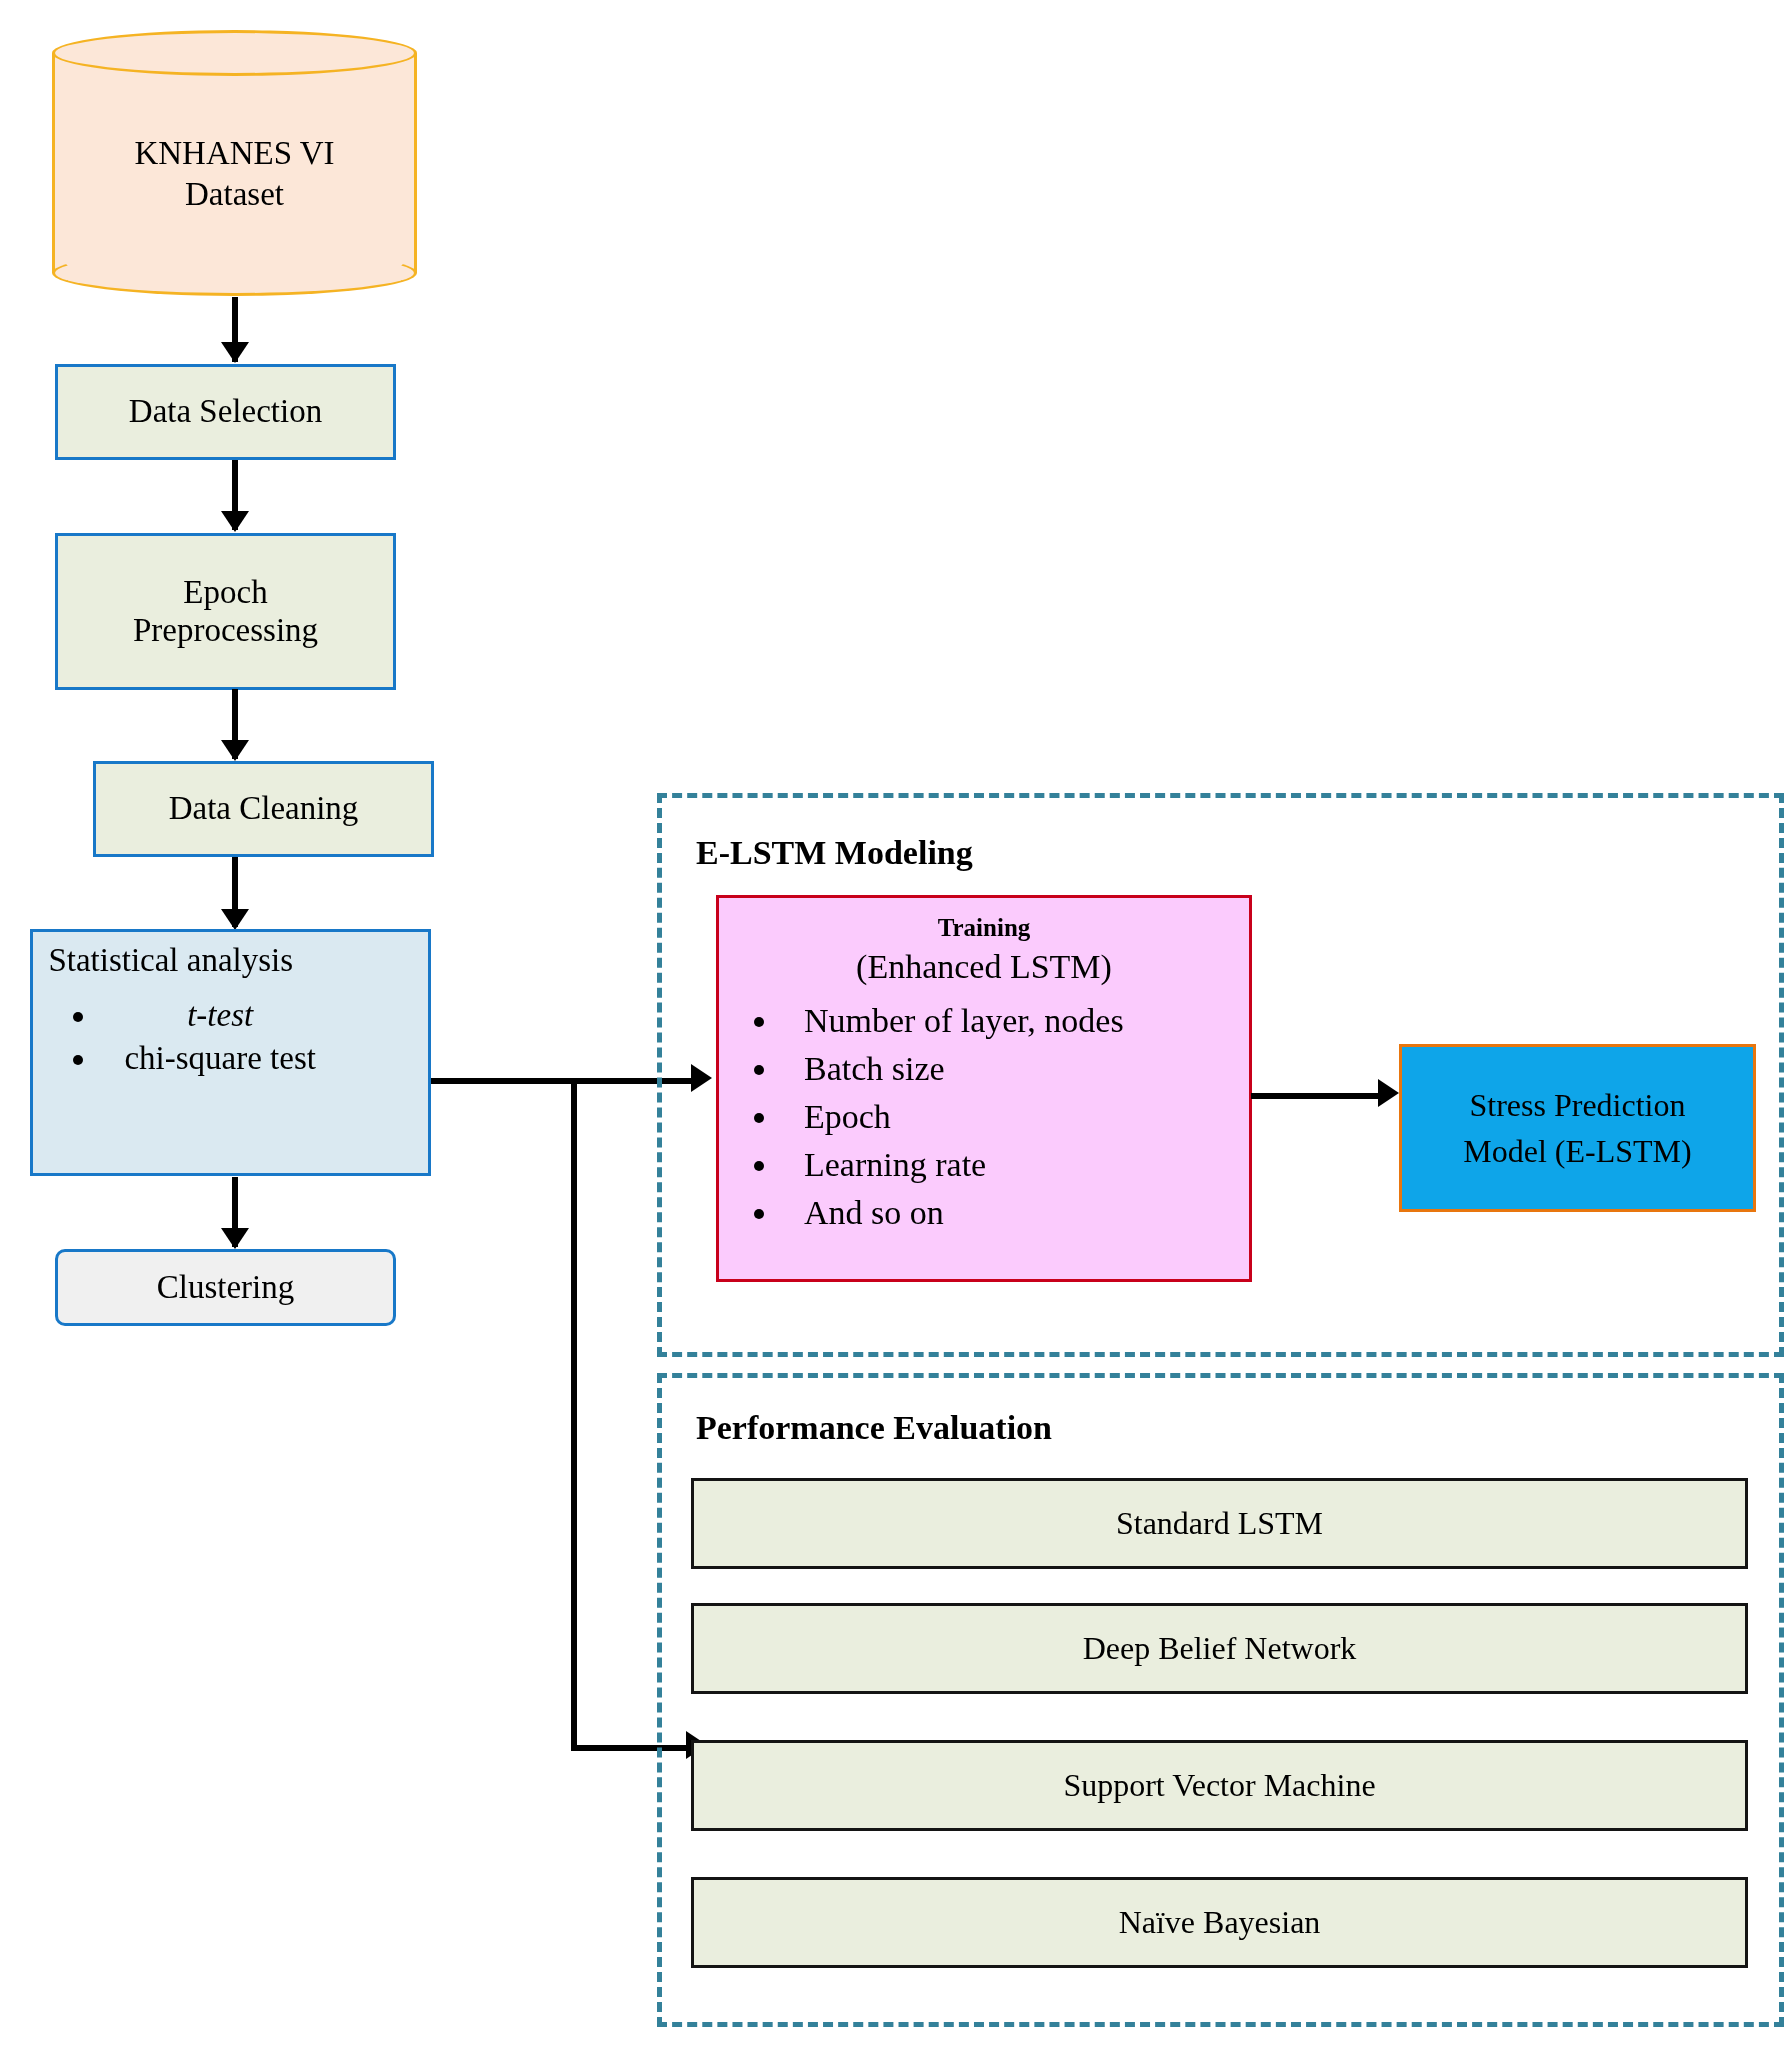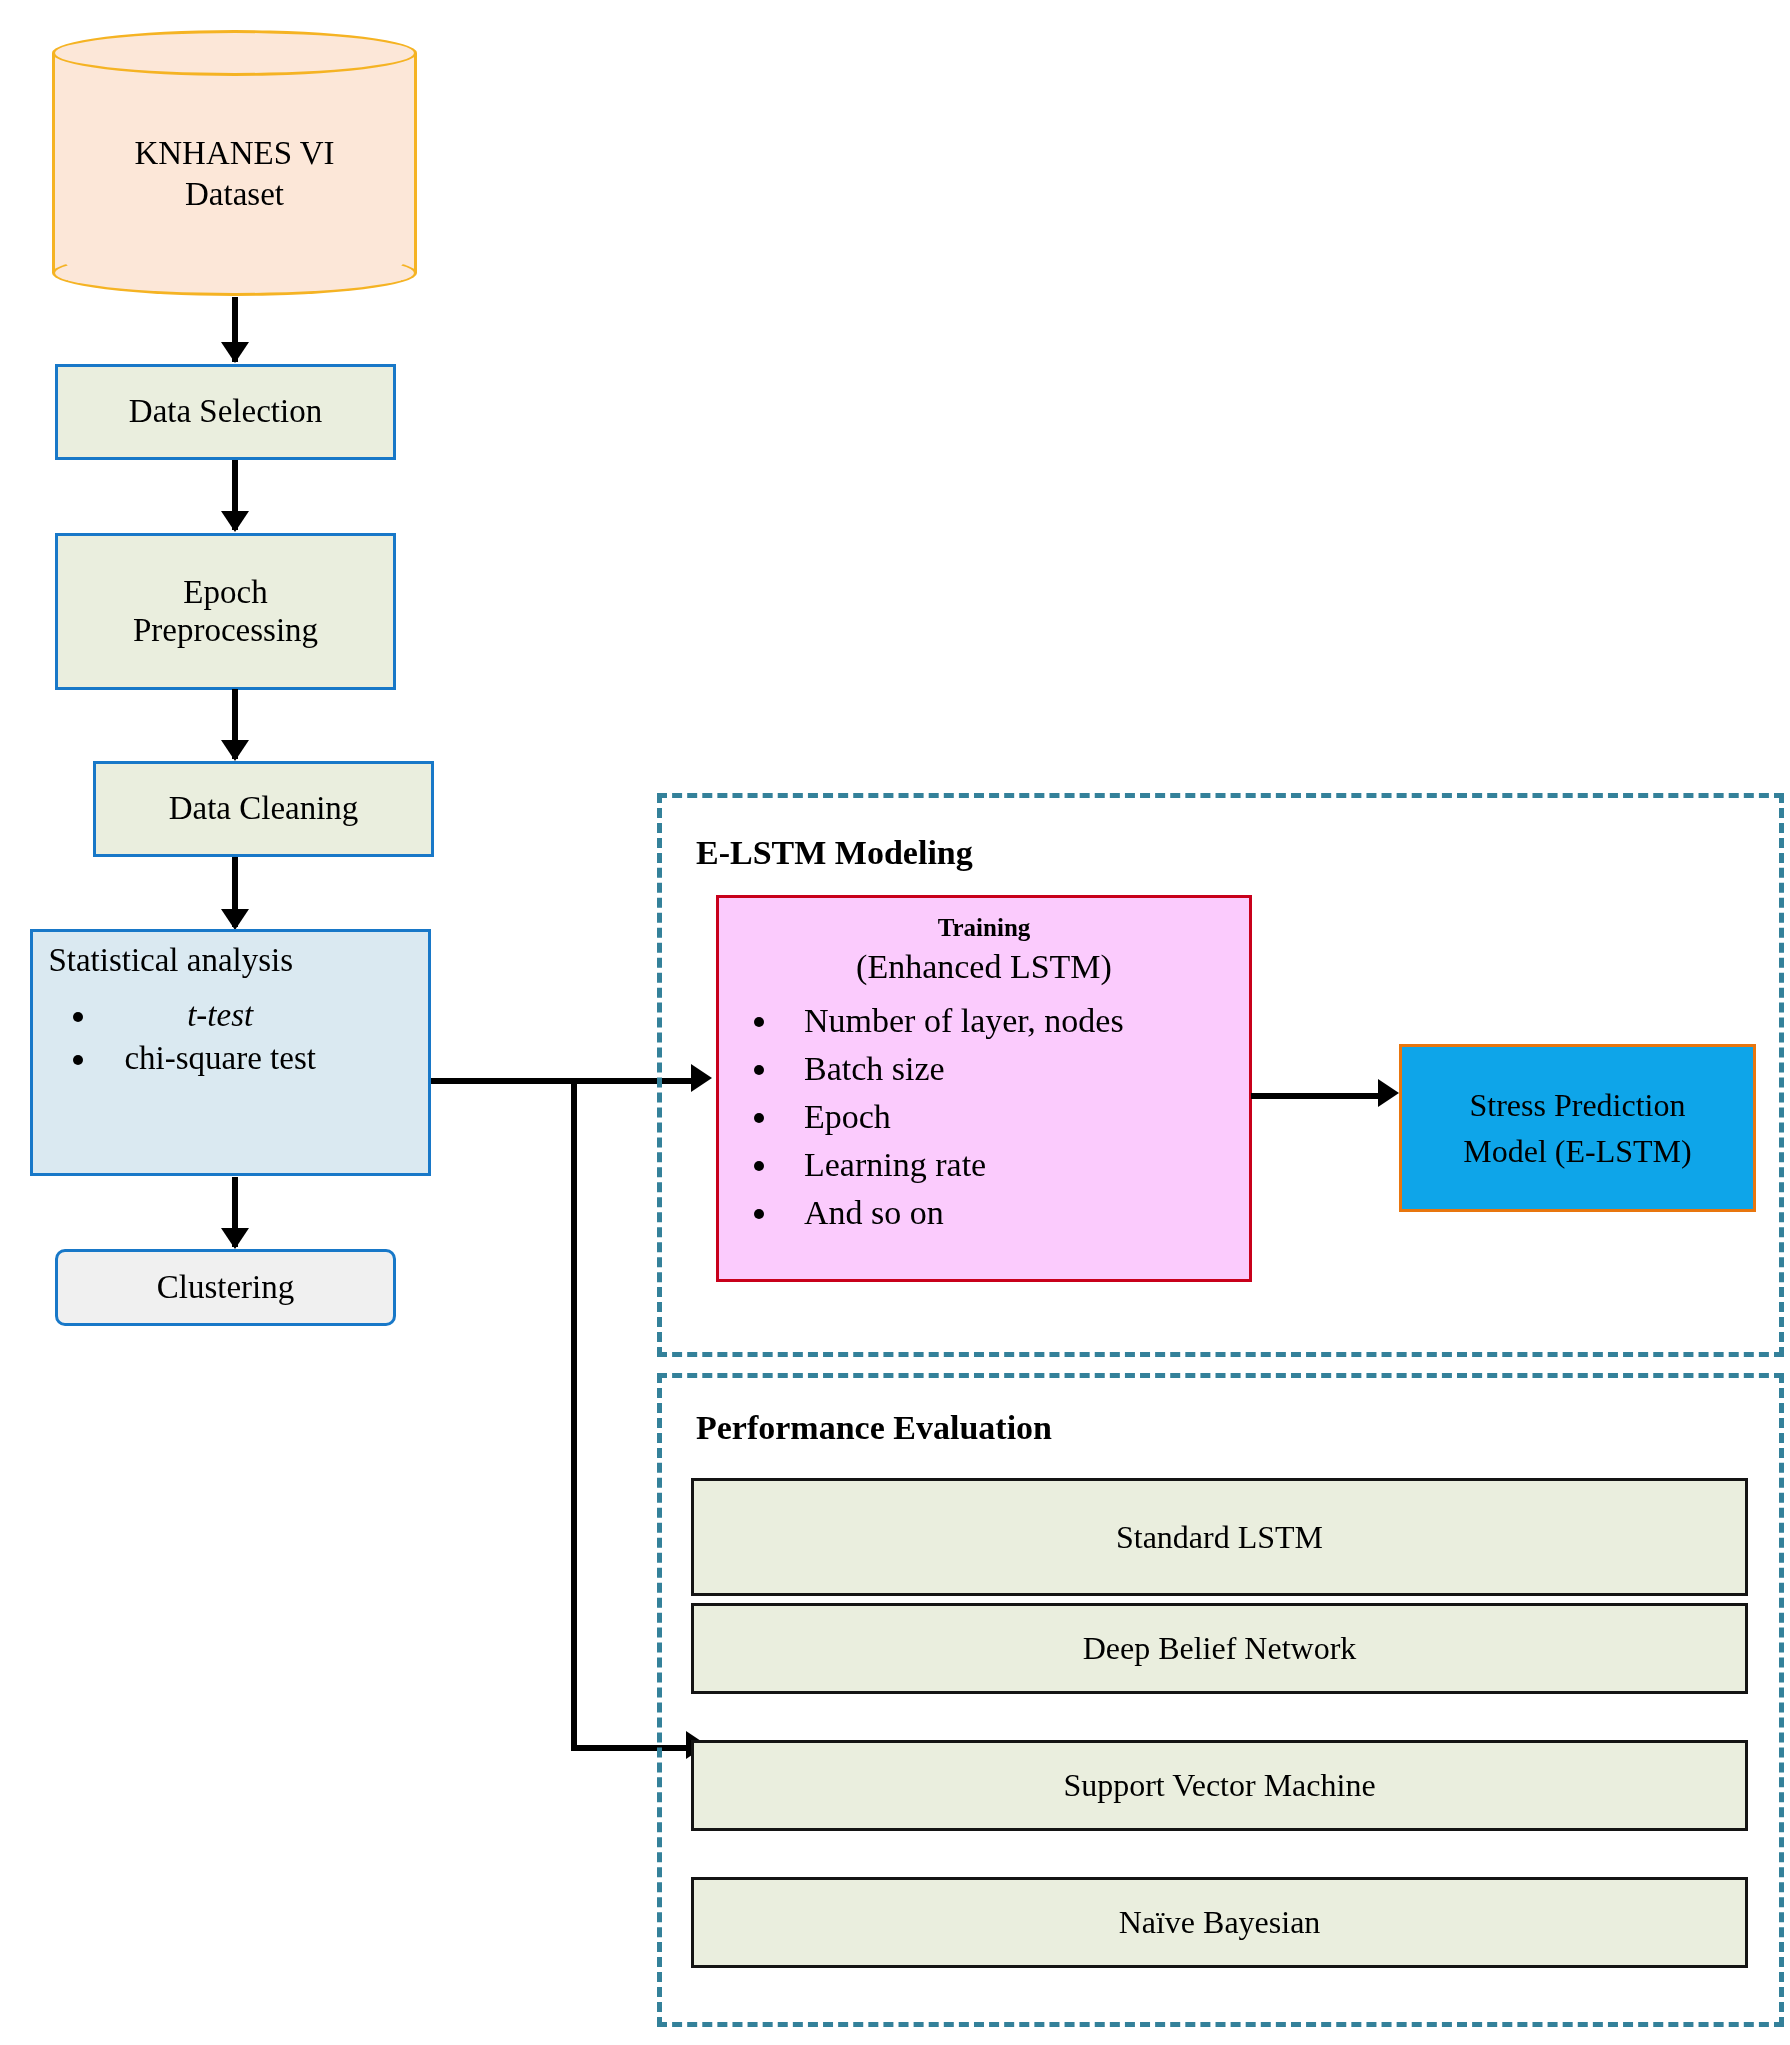--- a/index.html
+++ b/index.html
@@ -291,21 +291,21 @@
 
   <div class="stress-box" style="left:1399px; top:1044px; width:357px; height:168px;">
     <span>Stress Prediction</span>
     <span>Model (E-LSTM)</span>
   </div>
 
   <div class="dashed-panel" style="left:657px; top:1373px; width:1127px; height:654px;">
   </div>
   <div class="panel-title" style="left:696px; top:1409px;">Performance Evaluation</div>
 
-  <div class="eval-box" style="left:691px; top:1478px; width:1057px; height:118px;">
+  <div class="eval-box" style="left:691px; top:1478px; width:1057px; height:91px;">
     <span>Standard LSTM</span>
   </div>
 
   <div class="eval-box" style="left:691px; top:1603px; width:1057px; height:91px;">
     <span>Deep Belief Network</span>
   </div>
 
   <div class="eval-box" style="left:691px; top:1740px; width:1057px; height:91px;">
     <span>Support Vector Machine</span>
   </div>

